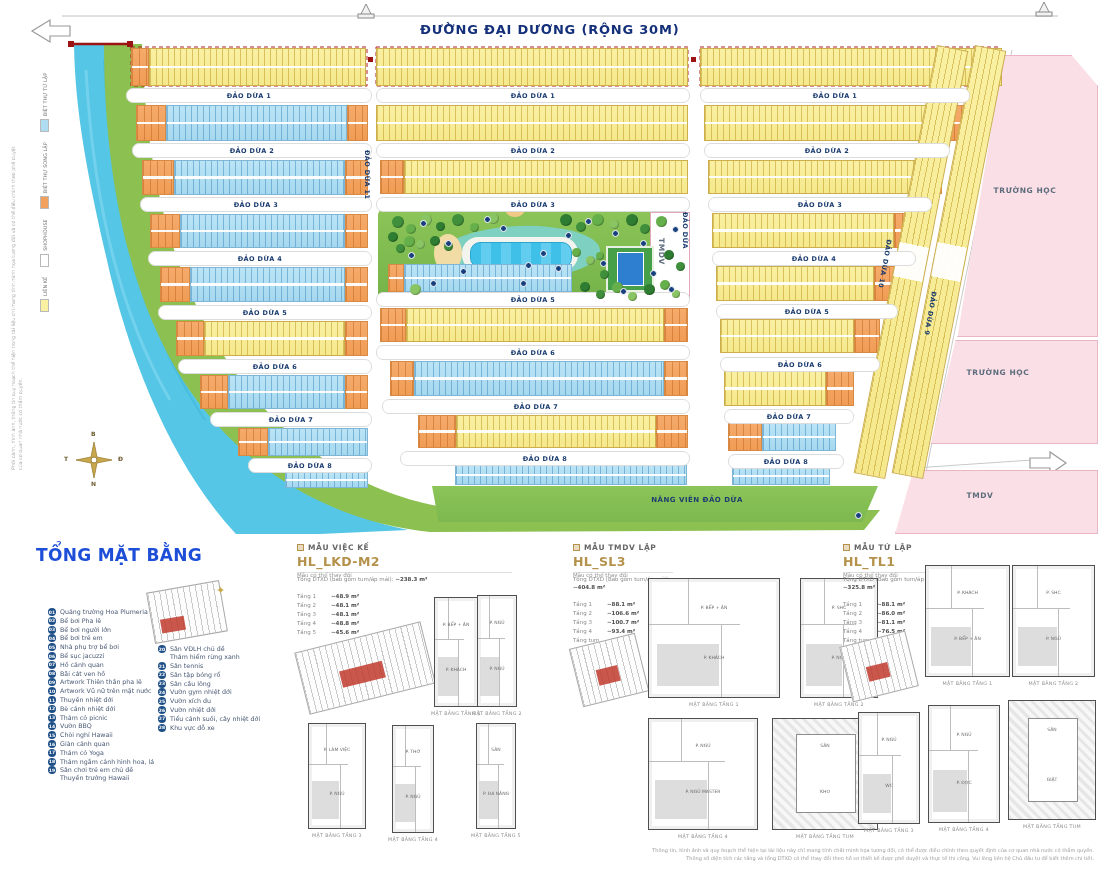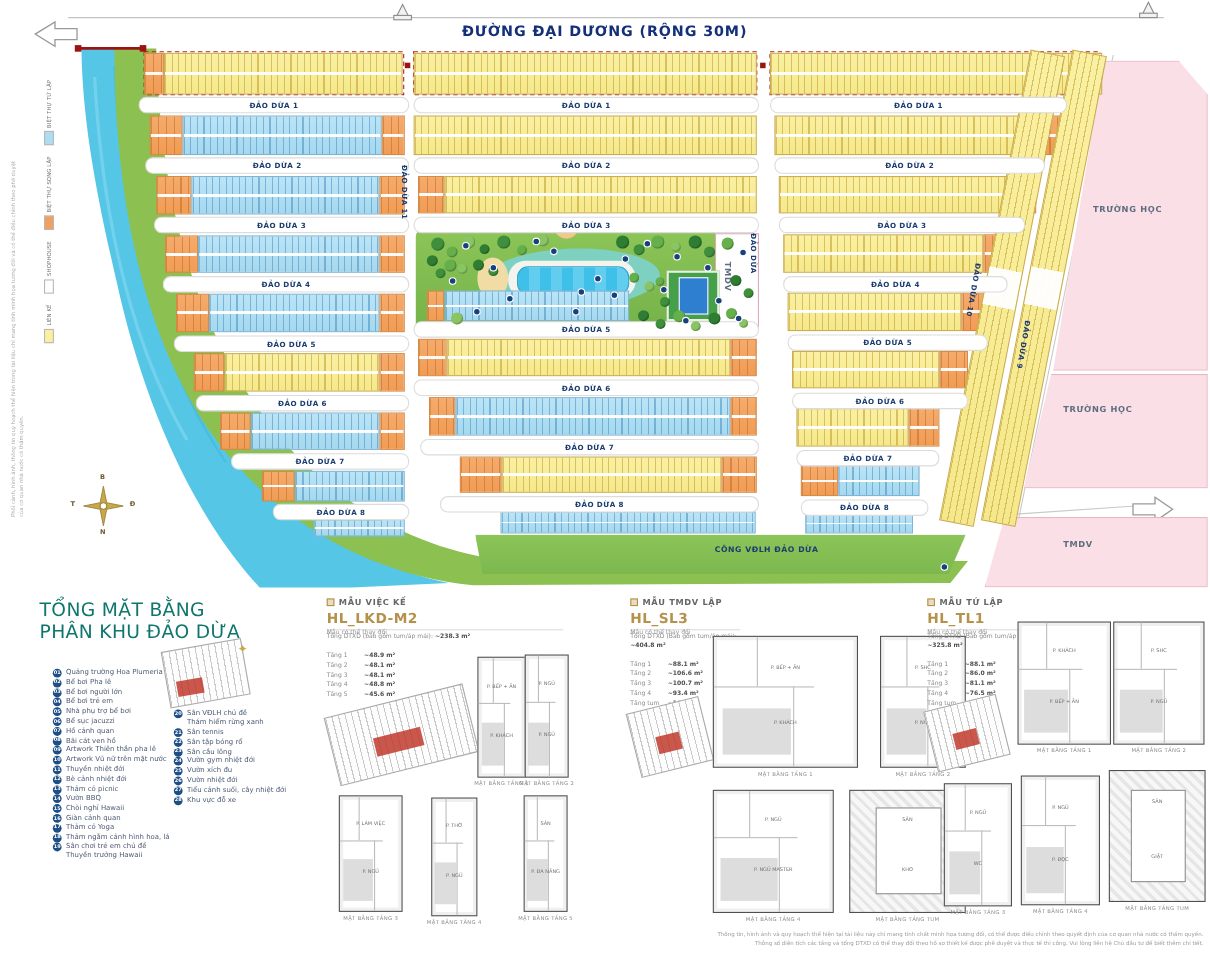--- a/index.html
+++ b/index.html
@@ -33,21 +33,21 @@
   #road-title{font-size:13px;font-weight:bold;color:#14307a;letter-spacing:.8px;}
   #park-band{background:linear-gradient(#8cc558,#7cb84f);clip-path:polygon(0 0,100% 0,96.5% 100%,1.5% 100%);}
   #park-label{font-size:7px;font-weight:bold;color:#1b3c70;letter-spacing:.5px;}
   
   #legend{display:flex;gap:10px;align-items:center;transform:rotate(-90deg);transform-origin:top left;}
   .lg-item{display:flex;gap:3px;align-items:center;}
   .lg-sw{width:11px;height:7px;border:1px solid #b9b9b9;}
   .lg-tx{font-size:5px;color:#777;white-space:nowrap;}
   #side-note{width:330px;font-size:4.8px;color:#ababab;transform:rotate(-90deg);transform-origin:top left;line-height:1.5;}
   
-  .ov-title{font-size:17px;font-weight:normal;color:#0f766e;line-height:1.18;letter-spacing:.3px;}
+  .ov-title{font-size:17px;font-weight:bold;color:#1d4ed8;line-height:1.18;letter-spacing:.3px;}
   .ov-item{display:flex;gap:4px;align-items:flex-start;}
   .badge{width:8px;height:8px;min-width:8px;border-radius:50%;background:#1d4f86;color:#fff;
          font-size:4.5px;display:flex;align-items:center;justify-content:center;font-weight:bold;}
   .ov-label{font-size:6.3px;color:#4a5a74;line-height:1.25;white-space:nowrap;}
   .keymap{background:repeating-linear-gradient(90deg,#c9c9c9 0 1px,rgba(0,0,0,0) 1px 6px),#fdfdfd;border:1px solid #aaa;}
   .redpatch{background:#c0392b;opacity:.85;}
   
   .m-cat{font-size:7.5px;font-weight:bold;color:#666;letter-spacing:.6px;display:flex;gap:4px;align-items:center;}
   .m-bullet{width:5px;height:5px;border:1px solid #b5924c;background:#e9dcc2;}
   .m-code{font-size:12.5px;font-weight:bold;color:#b5924c;letter-spacing:.4px;margin-top:2px;
@@ -113,21 +113,21 @@
         <path d="M1038,14 L1044,2 L1050,14 Z"></path>
           <rect x="1036" y="12" width="16" height="4"></rect>
       </g>
     </svg>
 
     <div id="road-title" class="abs" style="left:420px;top:22px;">ĐƯỜNG ĐẠI DƯƠNG (RỘNG 30M)</div>
 
     <div class="abs" style="left:378px;top:209px;width:308px;height:92px;background:linear-gradient(#8cc558,#74b249);border-radius:6px;"></div>
 
     <div id="park-band" class="abs" style="left:432px;top:486px;width:446px;height:36px;"></div>
-    <div id="park-label" class="abs" style="left:617px;top:496px;width:160px;text-align:center;">CÔNG VĐLH ĐẢO DỪA</div>
+    <div id="park-label" class="abs" style="left:617px;top:496px;width:160px;text-align:center;">NĂNG VIÊN ĐẢO DỪA</div>
 
     <div class="abs pink" style="left:950px;top:55px;width:146px;height:280px;clip-path:polygon(36% 0,82% 0,100% 11%,100% 100%,5% 100%);"></div>
     <div class="abs pink" style="left:920px;top:340px;width:176px;height:102px;clip-path:polygon(20% 0,100% 0,100% 100%,6% 100%);"></div>
     <div class="abs pink" style="left:895px;top:470px;width:201px;height:62px;clip-path:polygon(9% 0,100% 0,100% 100%,0 100%);"></div>
 
     <div class="abs" style="left:650px;top:212px;width:38px;height:84px;background:#fff;border:1px solid #e2a8b8;"></div>
 
     <div class="abs" style="left:440px;top:226px;width:160px;height:54px;background:#7ed0c0;border-radius:50%;transform:rotate(-2deg);"></div>
     <div class="abs" style="left:434px;top:234px;width:28px;height:38px;background:#f2dca6;border-radius:50%;"></div>
     <div class="abs" style="left:462px;top:237px;width:116px;height:34px;background:#f4f4ee;border-radius:16px;"></div>
@@ -364,21 +364,20 @@
         <div class="lg-item">
           <div class="lg-sw" style="background: rgb(174, 220, 240);"></div>
           <div class="lg-tx">BIỆT THỰ TỨ LẬP</div>
         </div>
       </div>
     <div id="side-note" class="abs" style="left:10px;top:470px;">Phối cảnh, hình ảnh, thông tin quy hoạch thể hiện trong tài liệu chỉ mang tính minh họa tương đối và có thể điều chỉnh theo phê duyệt của cơ quan nhà nước có thẩm quyền.</div>
   </div>
 
   <div class="abs ov-title" style="left:36px;top:545px;">
     <div>TỔNG MẶT BẰNG</div>
-    <div>PHÂN KHU ĐẢO DỪA</div>
   </div>
 
   <div class="abs keymap" style="left:150px;top:586px;width:72px;height:50px;transform:rotate(-10deg);">
     <div class="abs redpatch" style="left:8px;top:28px;width:24px;height:14px;"></div>
   </div>
   <div class="abs" style="left:216px;top:584px;color:#c9a84c;font-size:11px;">✦</div>
 
   <div id="ov-items">
       <div class="abs ov-item" style="left: 48px; top: 608px;">
         <div class="badge">01</div>

